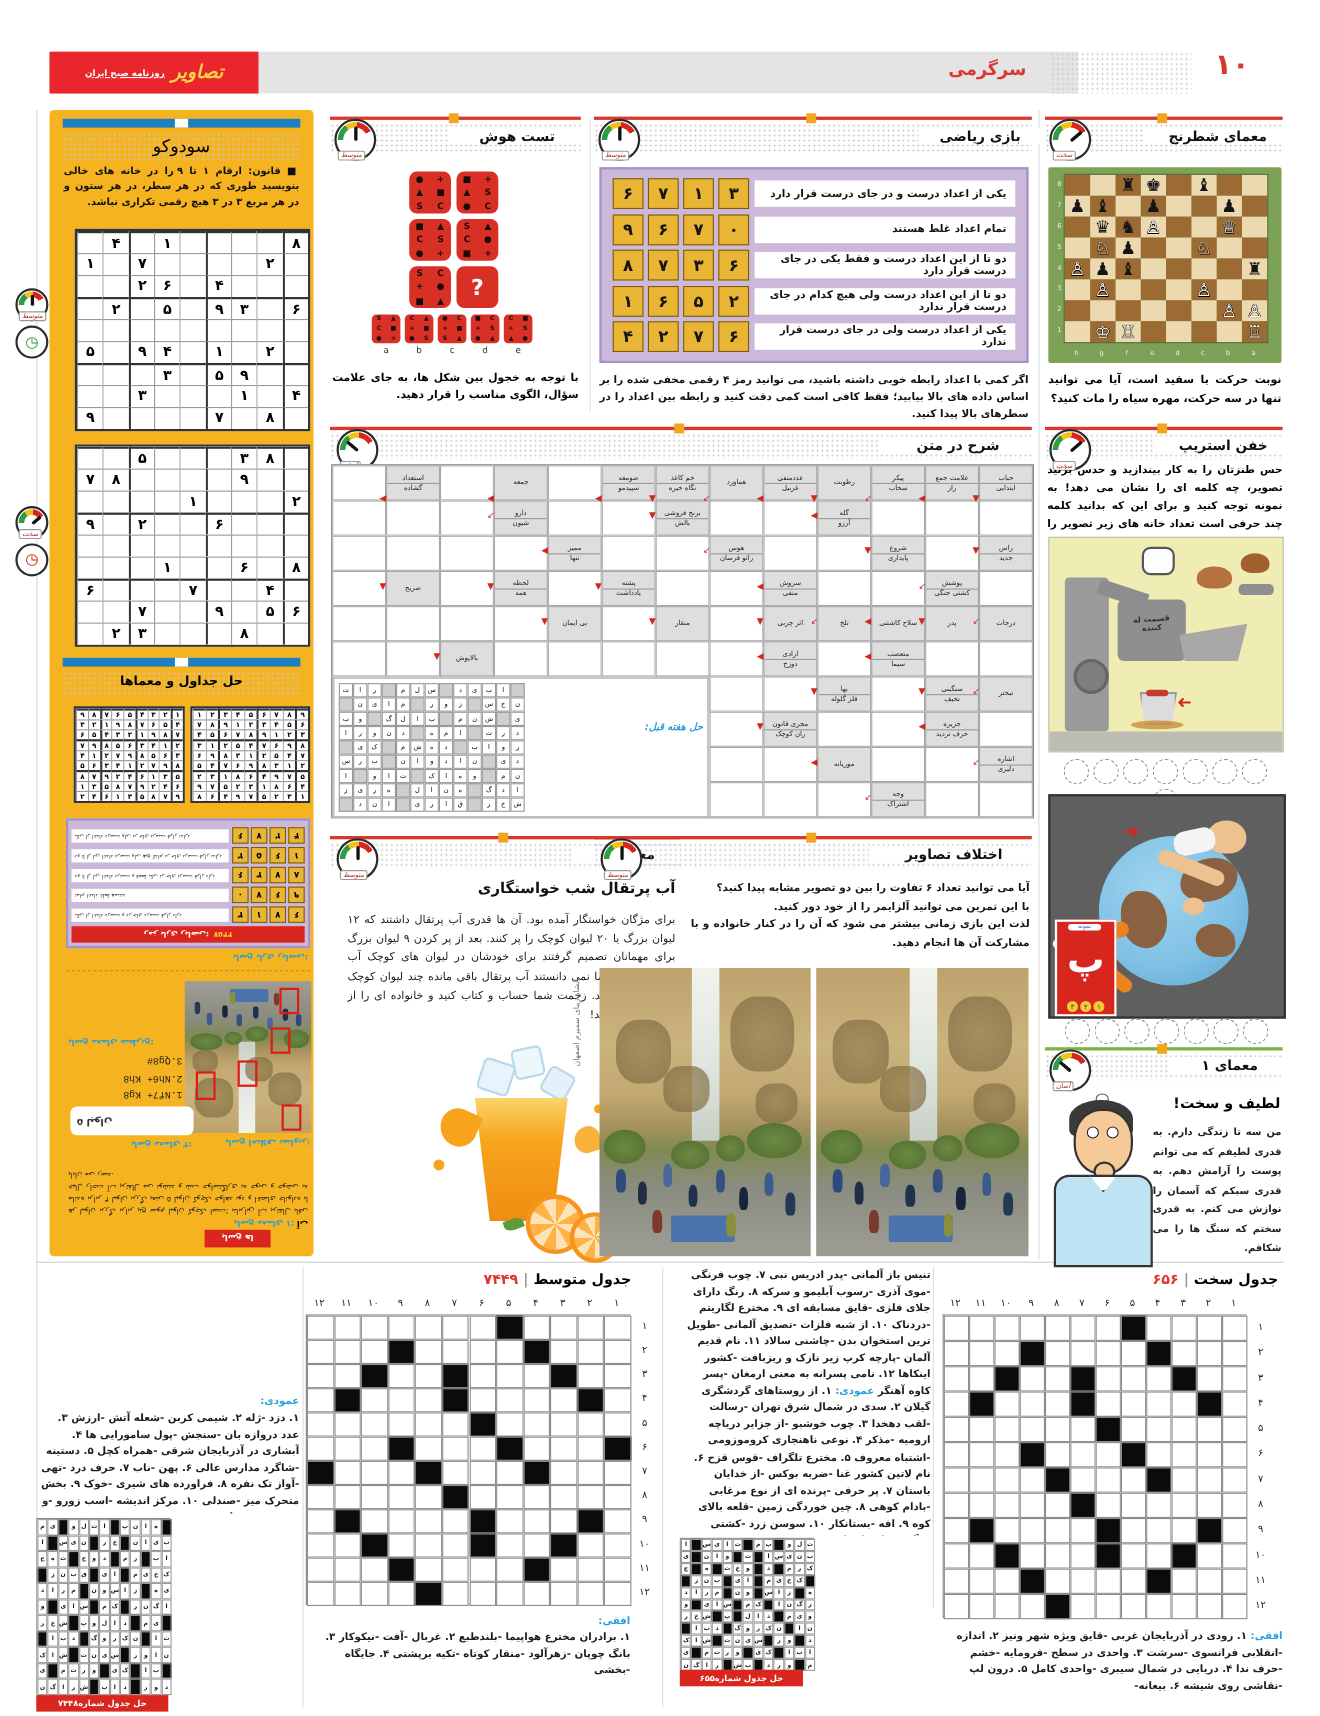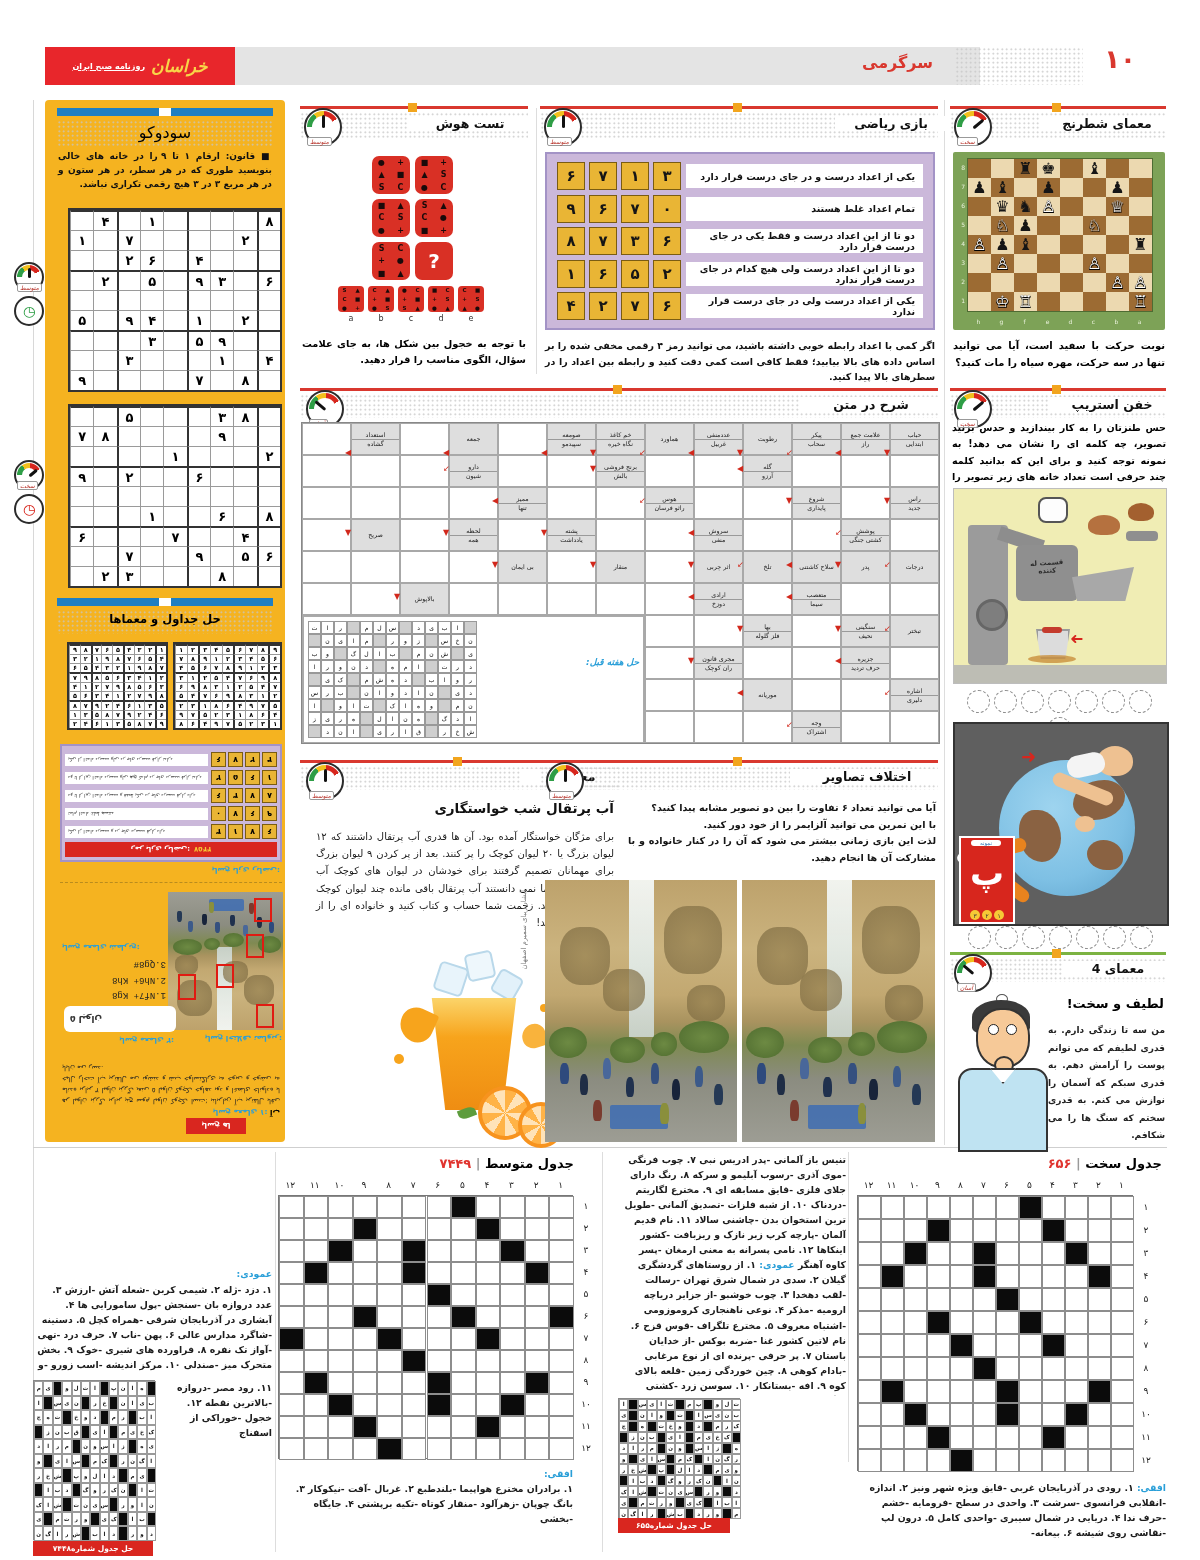--- a/index.html
+++ b/index.html
@@ -55,21 +55,21 @@
   .scene .tarp{position:absolute;background:#3d6cb3;opacity:.85;border-radius:2px;}
   .diffbox{position:absolute;border:2px solid #e01b12;}
 </style>
 </head>
 <body>
 
 <div class="page rtl">
 
   <div class="abs" style="left:45px;top:47px;width:935px;height:38px;background:#e4e4e4;"></div>
   <div class="abs" style="left:45px;top:47px;width:190px;height:38px;background:#e8262b;display:flex;align-items:center;justify-content:center;gap:6px;direction:rtl;">
-    <span style="color:#f8d548;font-weight:700;font-style:italic;font-size:17px;">خراسان</span>
+    <span style="color:#f8d548;font-weight:700;font-style:italic;font-size:17px;">تصاویر</span>
     <span style="color:#fff;font-size:8px;font-weight:700;text-decoration:underline;">روزنامه صبح ایران</span>
   </div>
   <div class="abs" style="left:862px;top:53px;width:100px;text-align:left;color:#d9382f;font-weight:700;font-size:16px;">سرگرمی</div>
   <div class="abs dots" style="left:955px;top:47px;width:128px;height:38px;"></div>
   <div class="abs" style="left:1090px;top:44px;width:60px;text-align:center;color:#d9382f;font-weight:700;font-size:26px;">۱۰</div>
 
   <div class="abs" style="left:33px;top:100px;width:1px;height:1450px;background:#d8d8d8;"></div>
   <div class="abs" style="left:33px;top:1147px;width:1134px;height:1px;background:#cfcfcf;"></div>
   <div class="abs" style="left:536px;top:108px;width:1px;height:266px;background:#ddd;"></div>
   <div class="abs" style="left:944px;top:100px;width:1px;height:1045px;background:#ddd;"></div>
@@ -1460,21 +1460,21 @@
         </div>
     </div>
   </div>
 
   <div class="abs" id="circles2b" style="left:953px;top:926px;width:212px;height:2px;"></div>
 
   <div class="sec-line green" style="left:950px;top:952px;width:216px;">
     <div class="notch" style="left:102px;"></div>
   </div>
   <div class="abs dots" style="left:950px;top:958px;width:216px;height:24px;"></div>
-  <div class="sec-title" style="left:1062px;top:961px;width:100px;text-align:center;">معمای 4</div>
+  <div class="sec-title" style="left:1062px;top:961px;width:100px;text-align:center;">معمای ۱</div>
   <div class="gauge" id="g-r1" style="left:954px;top:954px;">
       <div class="arc"></div>
       <div class="face"></div>
       <div class="needle" style="transform: rotate(-50deg);"></div>
       <div class="glabel">آسان</div>
     </div>
   <div class="abs" style="left:996px;top:994px;width:10px;height:8px;border:1.5px solid #555;border-radius:50%;background:#fff;"></div>
   <div class="abs" style="left:1008px;top:1002px;width:7px;height:6px;border:1.5px solid #555;border-radius:50%;background:#fff;"></div>
   <div class="abs rtl" style="left:1058px;top:996px;width:106px;font-size:13px;font-weight:700;text-align:right;">لطیف و سخت!</div>
   <div class="abs rtl jus" style="left:1048px;top:1022px;width:117px;font-size:9px;line-height:1.95;font-weight:600;color:#222;">من سه تا زندگی دارم. به قدری لطیفم که می توانم پوست را آرامش دهم. به قدری سبکم که آسمان را نوازش می کنم. به قدری سختم که سنگ ها را می شکافم.</div>
@@ -1814,21 +1814,20 @@
       <div class="c" style="left: 37.5385px; top: 145.455px; width: 9.38462px; height: 14.5455px;">ش</div>
       <div class="c blk" style="left: 46.9231px; top: 145.455px; width: 9.38462px; height: 14.5455px;"></div>
       <div class="c" style="left: 56.3077px; top: 145.455px; width: 9.38462px; height: 14.5455px;">ب</div>
       <div class="c" style="left: 65.6923px; top: 145.455px; width: 9.38462px; height: 14.5455px;">ا</div>
       <div class="c" style="left: 75.0769px; top: 145.455px; width: 9.38462px; height: 14.5455px;">د</div>
       <div class="c blk" style="left: 84.4615px; top: 145.455px; width: 9.38462px; height: 14.5455px;"></div>
       <div class="c" style="left: 93.8462px; top: 145.455px; width: 9.38462px; height: 14.5455px;">ر</div>
       <div class="c" style="left: 103.231px; top: 145.455px; width: 9.38462px; height: 14.5455px;">و</div>
       <div class="c" style="left: 112.615px; top: 145.455px; width: 9.38462px; height: 14.5455px;">د</div>
     </div>
-  <div class="abs rtl clue" style="left:158px;top:1380px;width:114px;height:150px;">۱۱. رود مصر -دروازه -بالاترین نقطه ۱۲. خجول -خوراکی از اسفناج</div>
   <div class="tag" style="left:33px;top:1541px;width:120px;height:15px;">حل جدول شماره۷۴۴۸</div>
 
   <div class="abs rtl clue" style="left:618px;top:1152px;width:228px;height:244px;">
     <span>تنیس باز آلمانی -پدر ادریس نبی ۷. چوب فرنگی -موی آذری -رسوب آبلیمو و سرکه ۸. رنگ دارای جلای فلزی -قایق مسابقه ای ۹. مخترع لگاریتم -دردناک ۱۰. از شبه فلزات -تصدیق آلمانی -طویل ترین استخوان بدن -چاشنی سالاد ۱۱. نام قدیم آلمان -پارچه کرپ زیر نازک و ریزبافت -کشور اینکاها ۱۲. نامی پسرانه به معنی ارمغان -پسر کاوه آهنگر</span>
     <span class="blue">عمودی:</span>
     <span>۱. از روستاهای گردشگری گیلان ۲. سدی در شمال شرق تهران -رسالت -لقب دهخدا ۳. چوب خوشبو -از جزایر دریاچه ارومیه -مذکر ۴. نوعی ناهنجاری کروموزومی -اشتباه معروف ۵. مخترع تلگراف -قوس قزح ۶. نام لاتین کشور غنا -ضربه بوکس -از خدایان باستان ۷. پر حرفی -پرنده ای از نوع مرغابی -بادام کوهی ۸. چین خوردگی زمین -قلعه بالای کوه ۹. افه -بستانکار ۱۰. سوسن زرد -کشتی جنگی یونان باستان-</span>
   </div>
   <div id="miniA" class="abs mini" style="left:618px;top:1398px;width:120px;height:118px;background:#fff;border:1px solid #888;">
       <div class="c" style="left: 0px; top: 0px; width: 9.38462px; height: 10.9091px;">ا</div>
       <div class="c blk" style="left: 9.38462px; top: 0px; width: 9.38462px; height: 10.9091px;"></div>

